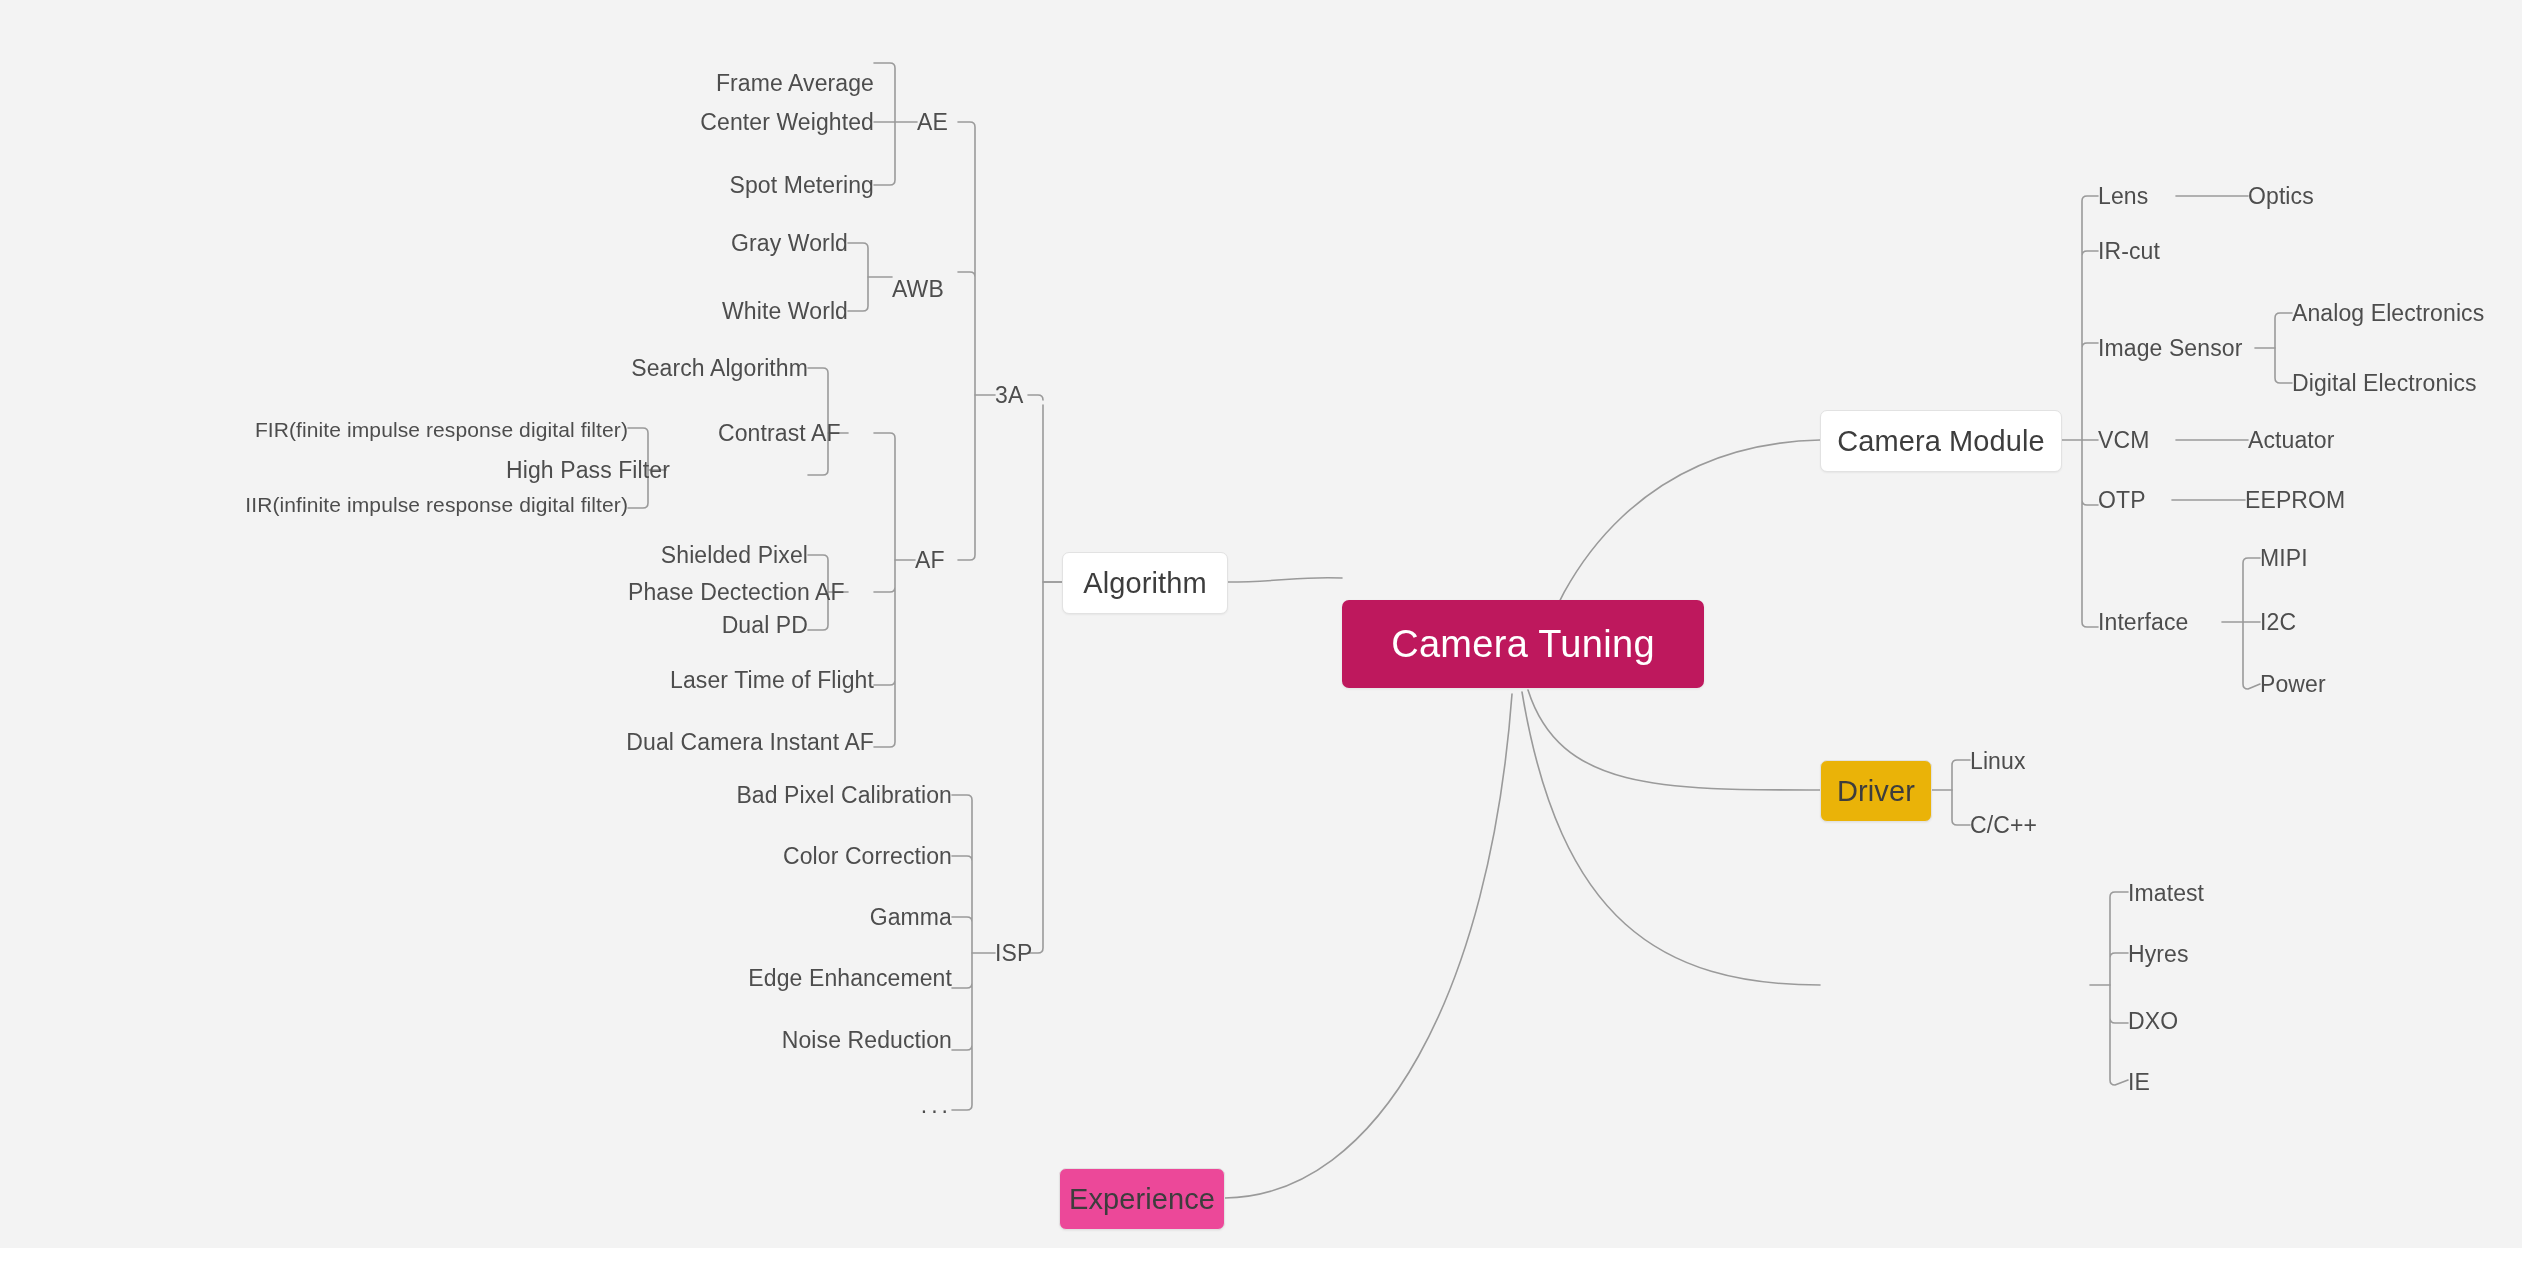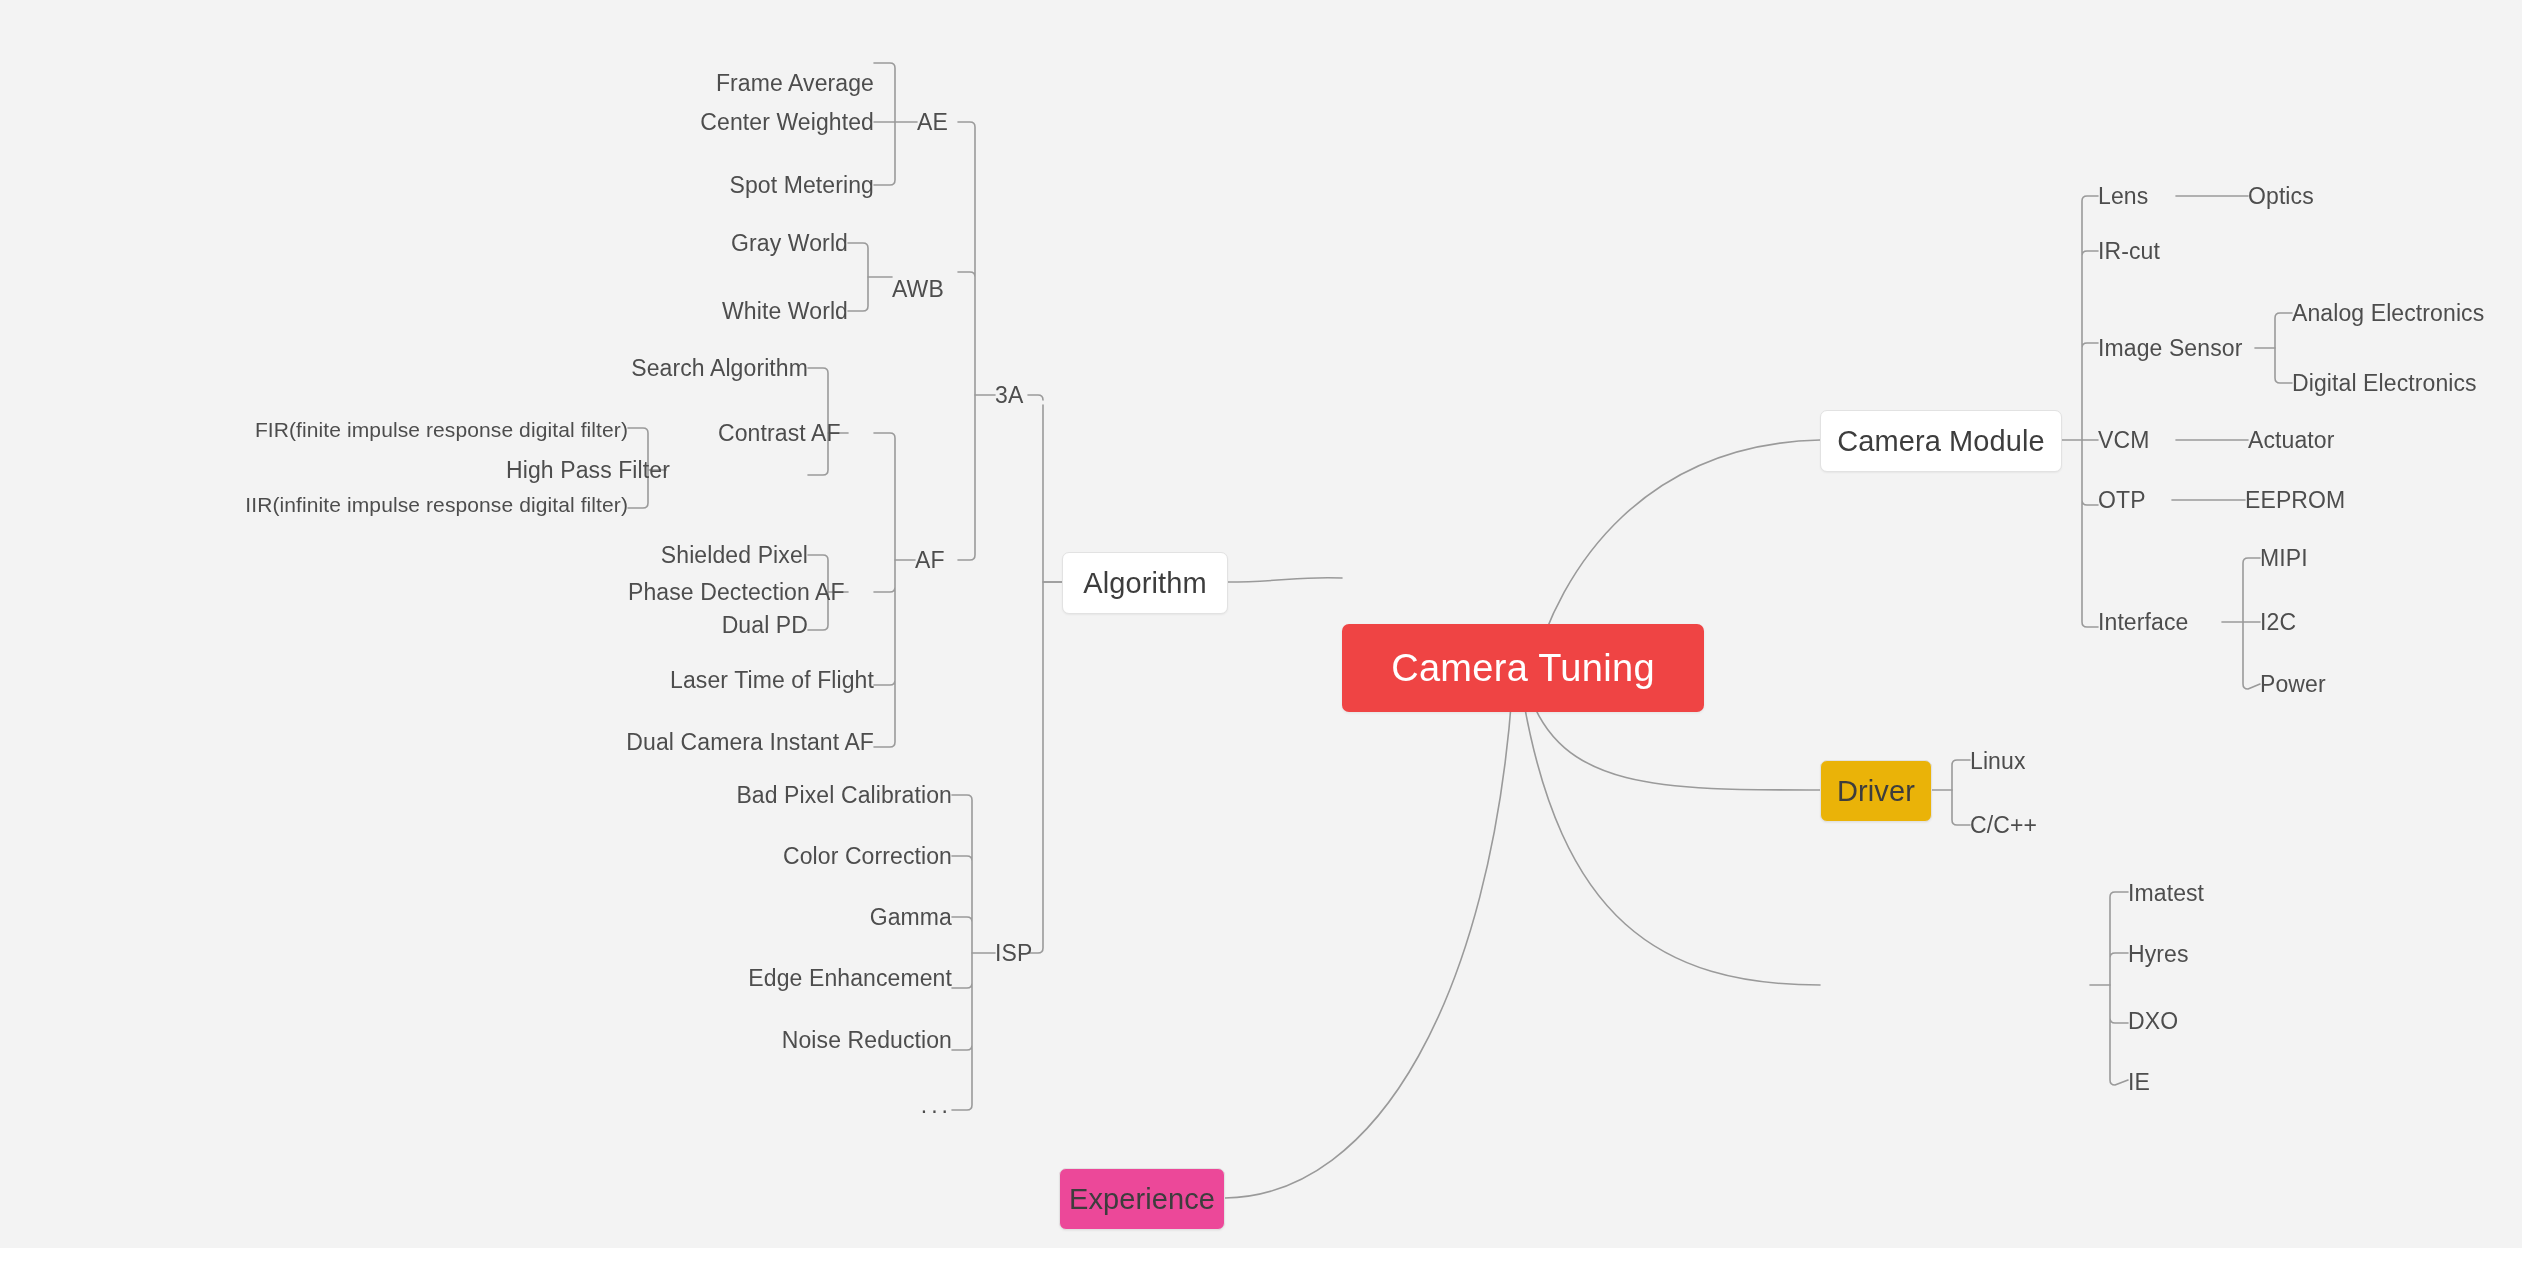--- a/index.html
+++ b/index.html
@@ -168,21 +168,21 @@
                  M 1952 790 L 1952 820 M 1952 820 Q 1952 825 1957 825 L 1970 825"></path>
 
         <path d="M 2090 985 L 2110 985"></path>
         <path d="M 2110 985 L 2110 897 M 2110 897 Q 2110 892 2115 892 L 2128 892
                  M 2110 985 L 2110 958 M 2110 958 Q 2110 953 2115 953 L 2128 953
                  M 2110 985 L 2110 1018 M 2110 1018 Q 2110 1023 2115 1023 L 2128 1023
                  M 2110 985 L 2110 1080 M 2110 1080 Q 2110 1085 2115 1085 L 2128 1080"></path>
       </g>
     </svg>
 
-    <div class="node root" style="left: 1342px; top: 624px; width: 362px; height: 88px; background: #ef4444; color: rgb(255, 255, 255);">Camera Tuning</div>
+    <div class="node root" style="left: 1342px; top: 600px; width: 362px; height: 88px; background: #be185d; color: rgb(255, 255, 255);">Camera Tuning</div>
 
     <div class="node boxed" style="left: 1820px; top: 410px; width: 242px; height: 62px; background: rgb(255, 255, 255); border-color: rgb(226, 226, 226);">Camera Module</div>
 
     <div class="node boxed" style="left: 1062px; top: 552px; width: 166px; height: 62px; background: rgb(255, 255, 255); border-color: rgb(226, 226, 226);">Algorithm</div>
 
     <div class="node boxed" style="left: 1820px; top: 760px; width: 112px; height: 62px; background: #eab308; border-color: rgb(226, 226, 226);">Driver</div>
 
 
     <div class="node boxed" style="left: 1059px; top: 1168px; width: 166px; height: 62px; background: #ec4899; border-color: rgb(226, 226, 226);">Experience</div>
 

